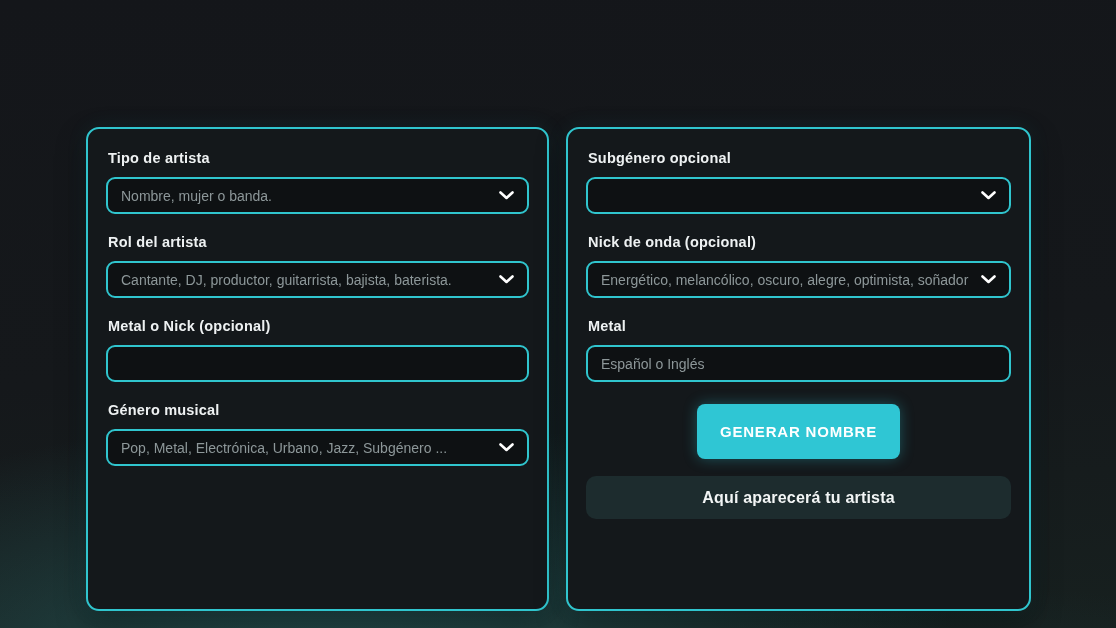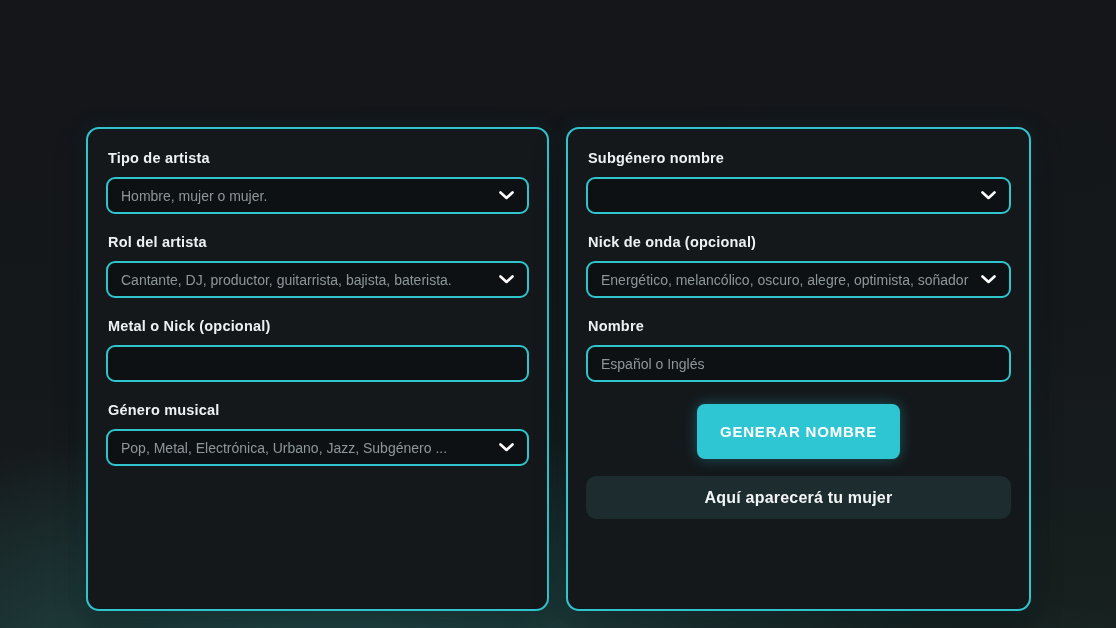--- a/index.html
+++ b/index.html
@@ -98,21 +98,21 @@
   }
 </style>
 </head>
 <body>
 
 <div class="panel panel-left">
 
   <div class="field">
     <div class="field-label">Tipo de artista</div>
     <div class="control">
-      <span class="ph">Hombre, mujer o mujer.</span>
+      <span class="ph">Nombre, mujer o banda.</span>
       <span class="chev">
         <svg width="15" height="9" viewBox="0 0 15 9">
             <path d="M1.5 1.5 L7.5 7 L13.5 1.5" fill="none" stroke="#ffffff" stroke-width="2.6" stroke-linecap="round" stroke-linejoin="round"></path>
           </svg>
       </span>
     </div>
   </div>
 
   <div class="field">
     <div class="field-label">Rol del artista</div>
@@ -143,21 +143,21 @@
           </svg>
       </span>
     </div>
   </div>
 
 </div>
 
 <div class="panel panel-right">
 
   <div class="field">
-    <div class="field-label">Subgénero nombre</div>
+    <div class="field-label">Subgénero opcional</div>
     <div class="control">
       <span class="ph"></span>
       <span class="chev">
         <svg width="15" height="9" viewBox="0 0 15 9">
             <path d="M1.5 1.5 L7.5 7 L13.5 1.5" fill="none" stroke="#ffffff" stroke-width="2.6" stroke-linecap="round" stroke-linejoin="round"></path>
           </svg>
       </span>
     </div>
   </div>
 
@@ -167,25 +167,25 @@
       <span class="ph">Energético, melancólico, oscuro, alegre, optimista, soñador ...</span>
       <span class="chev">
         <svg width="15" height="9" viewBox="0 0 15 9">
             <path d="M1.5 1.5 L7.5 7 L13.5 1.5" fill="none" stroke="#ffffff" stroke-width="2.6" stroke-linecap="round" stroke-linejoin="round"></path>
           </svg>
       </span>
     </div>
   </div>
 
   <div class="field">
-    <div class="field-label">Nombre</div>
+    <div class="field-label">Metal</div>
     <div class="control" style="cursor:text;">
       <input type="text" placeholder="Español o Inglés" style="">
     </div>
   </div>
 
   <div class="btn-row">
     <button class="generate-btn">GENERAR NOMBRE</button>
   </div>
 
-  <div class="result-box">Aquí aparecerá tu mujer</div>
+  <div class="result-box">Aquí aparecerá tu artista</div>
 
 </div>
 
 </body></html>

